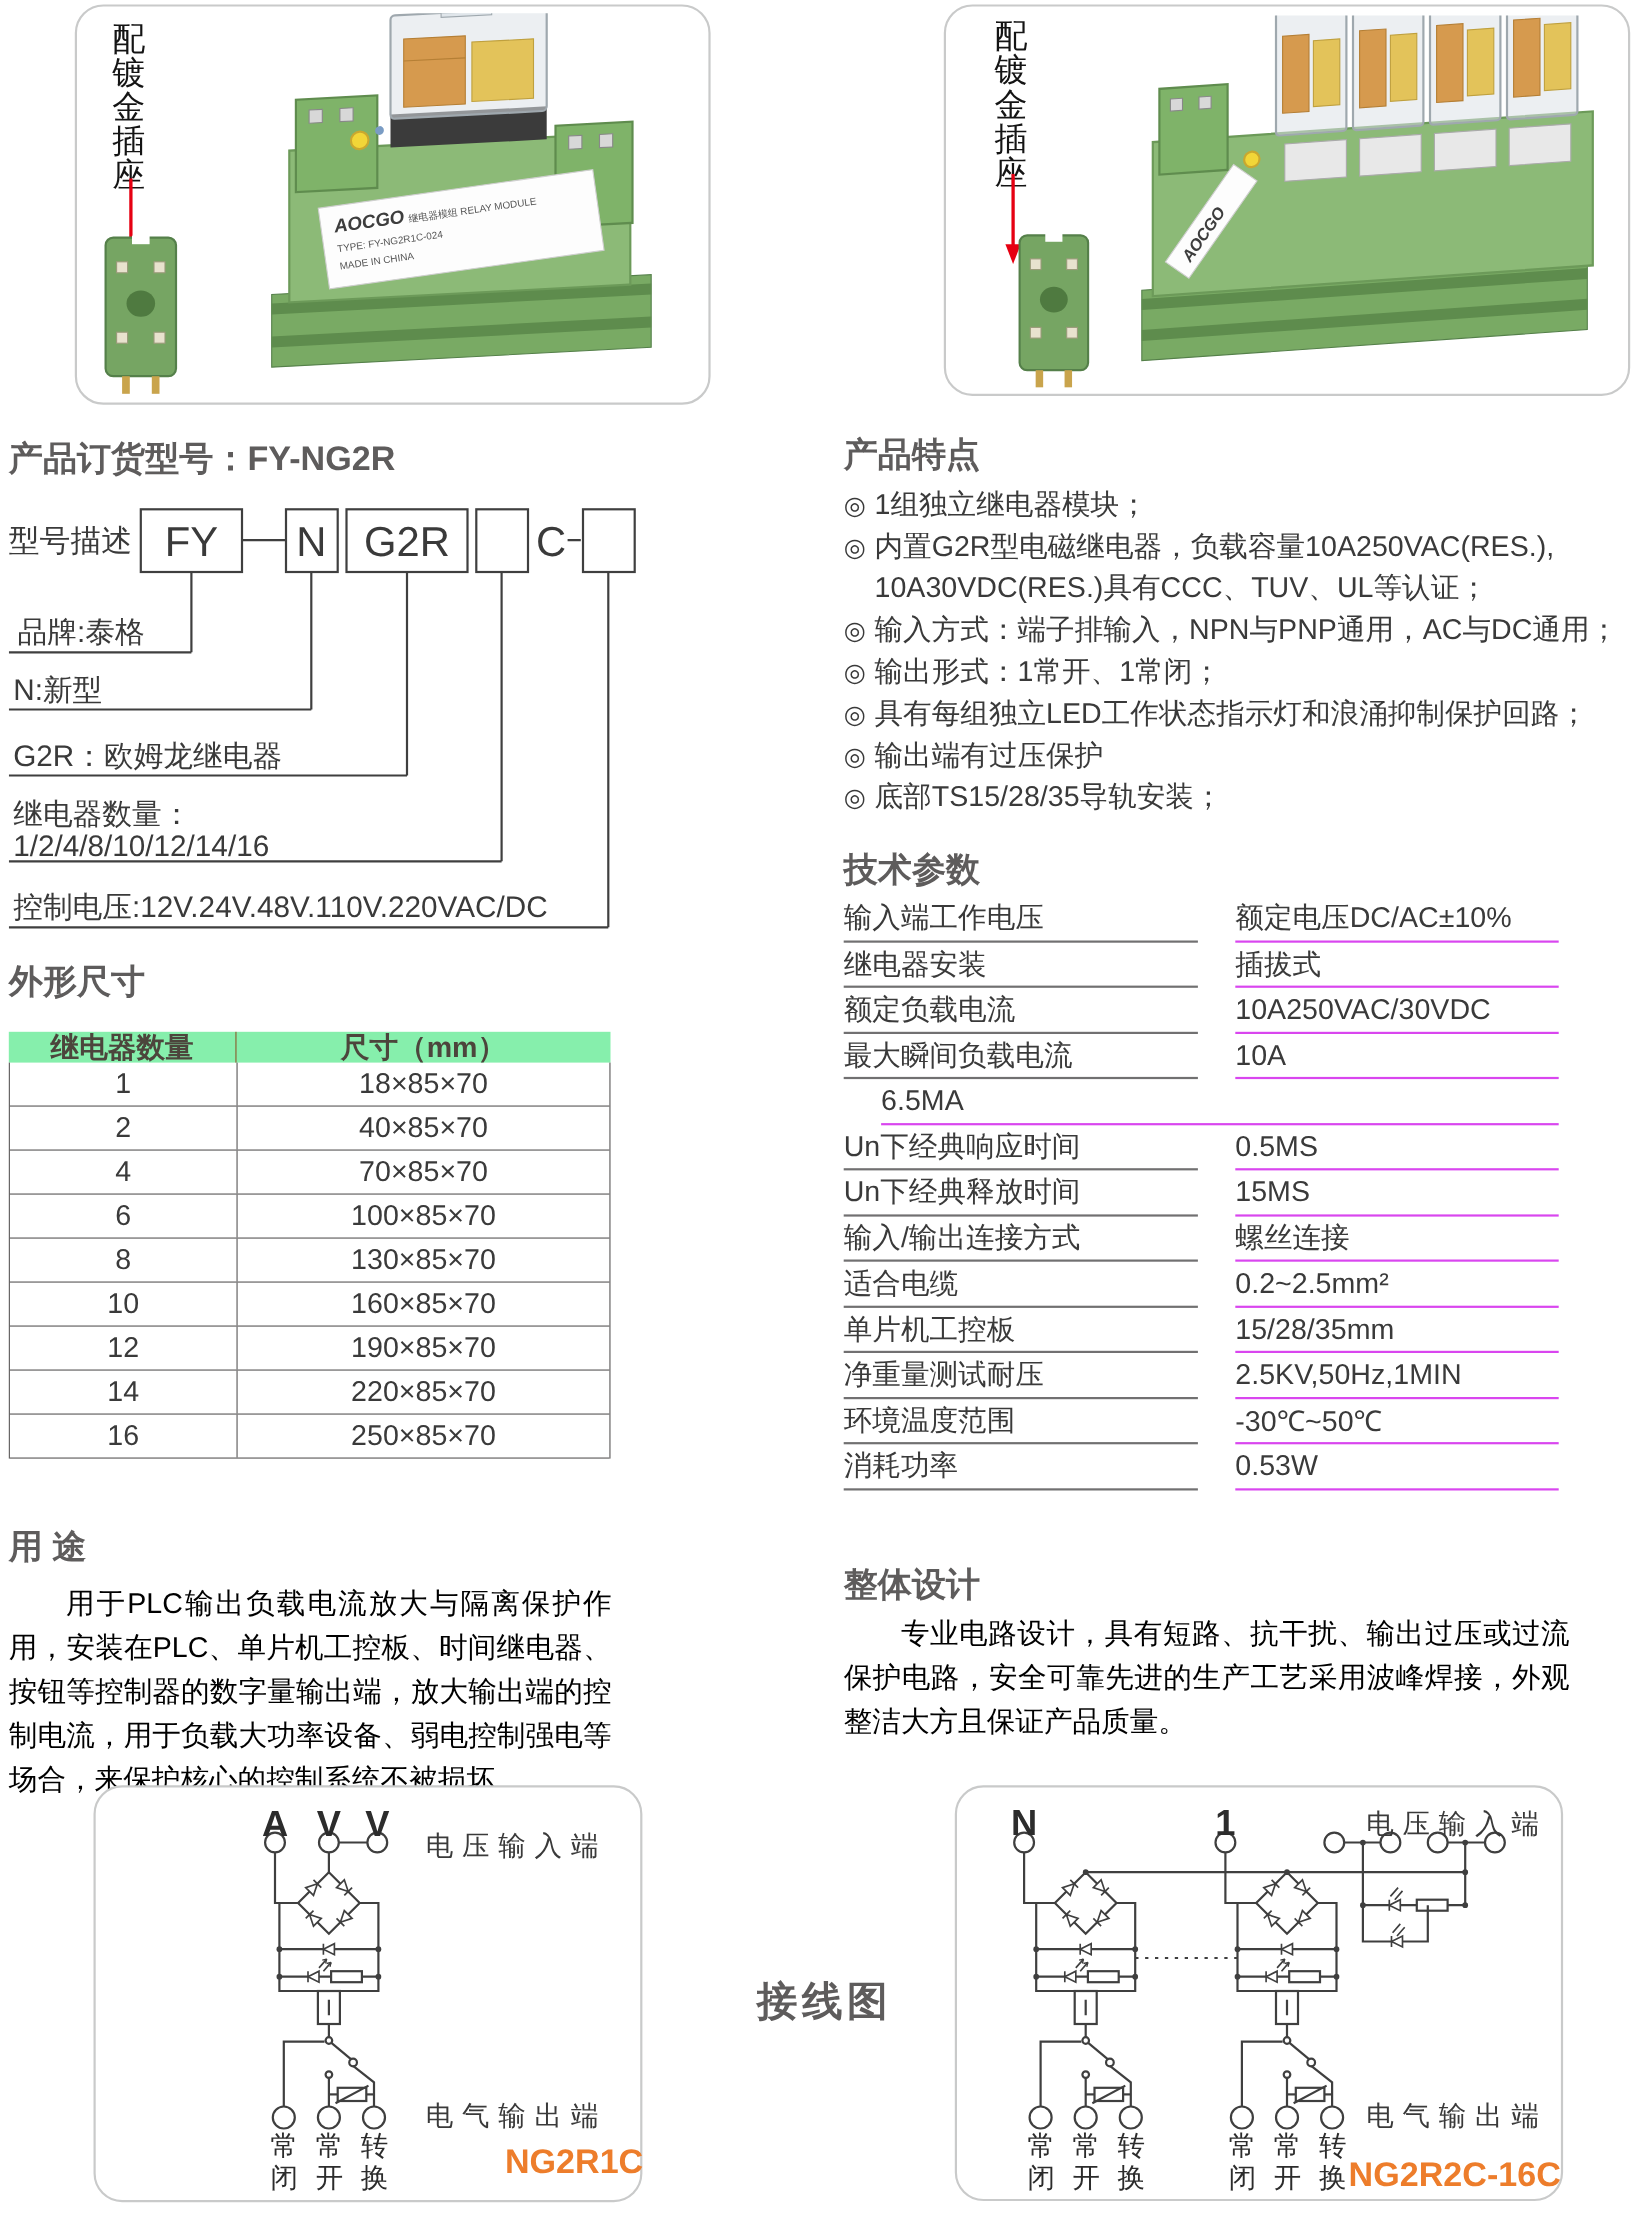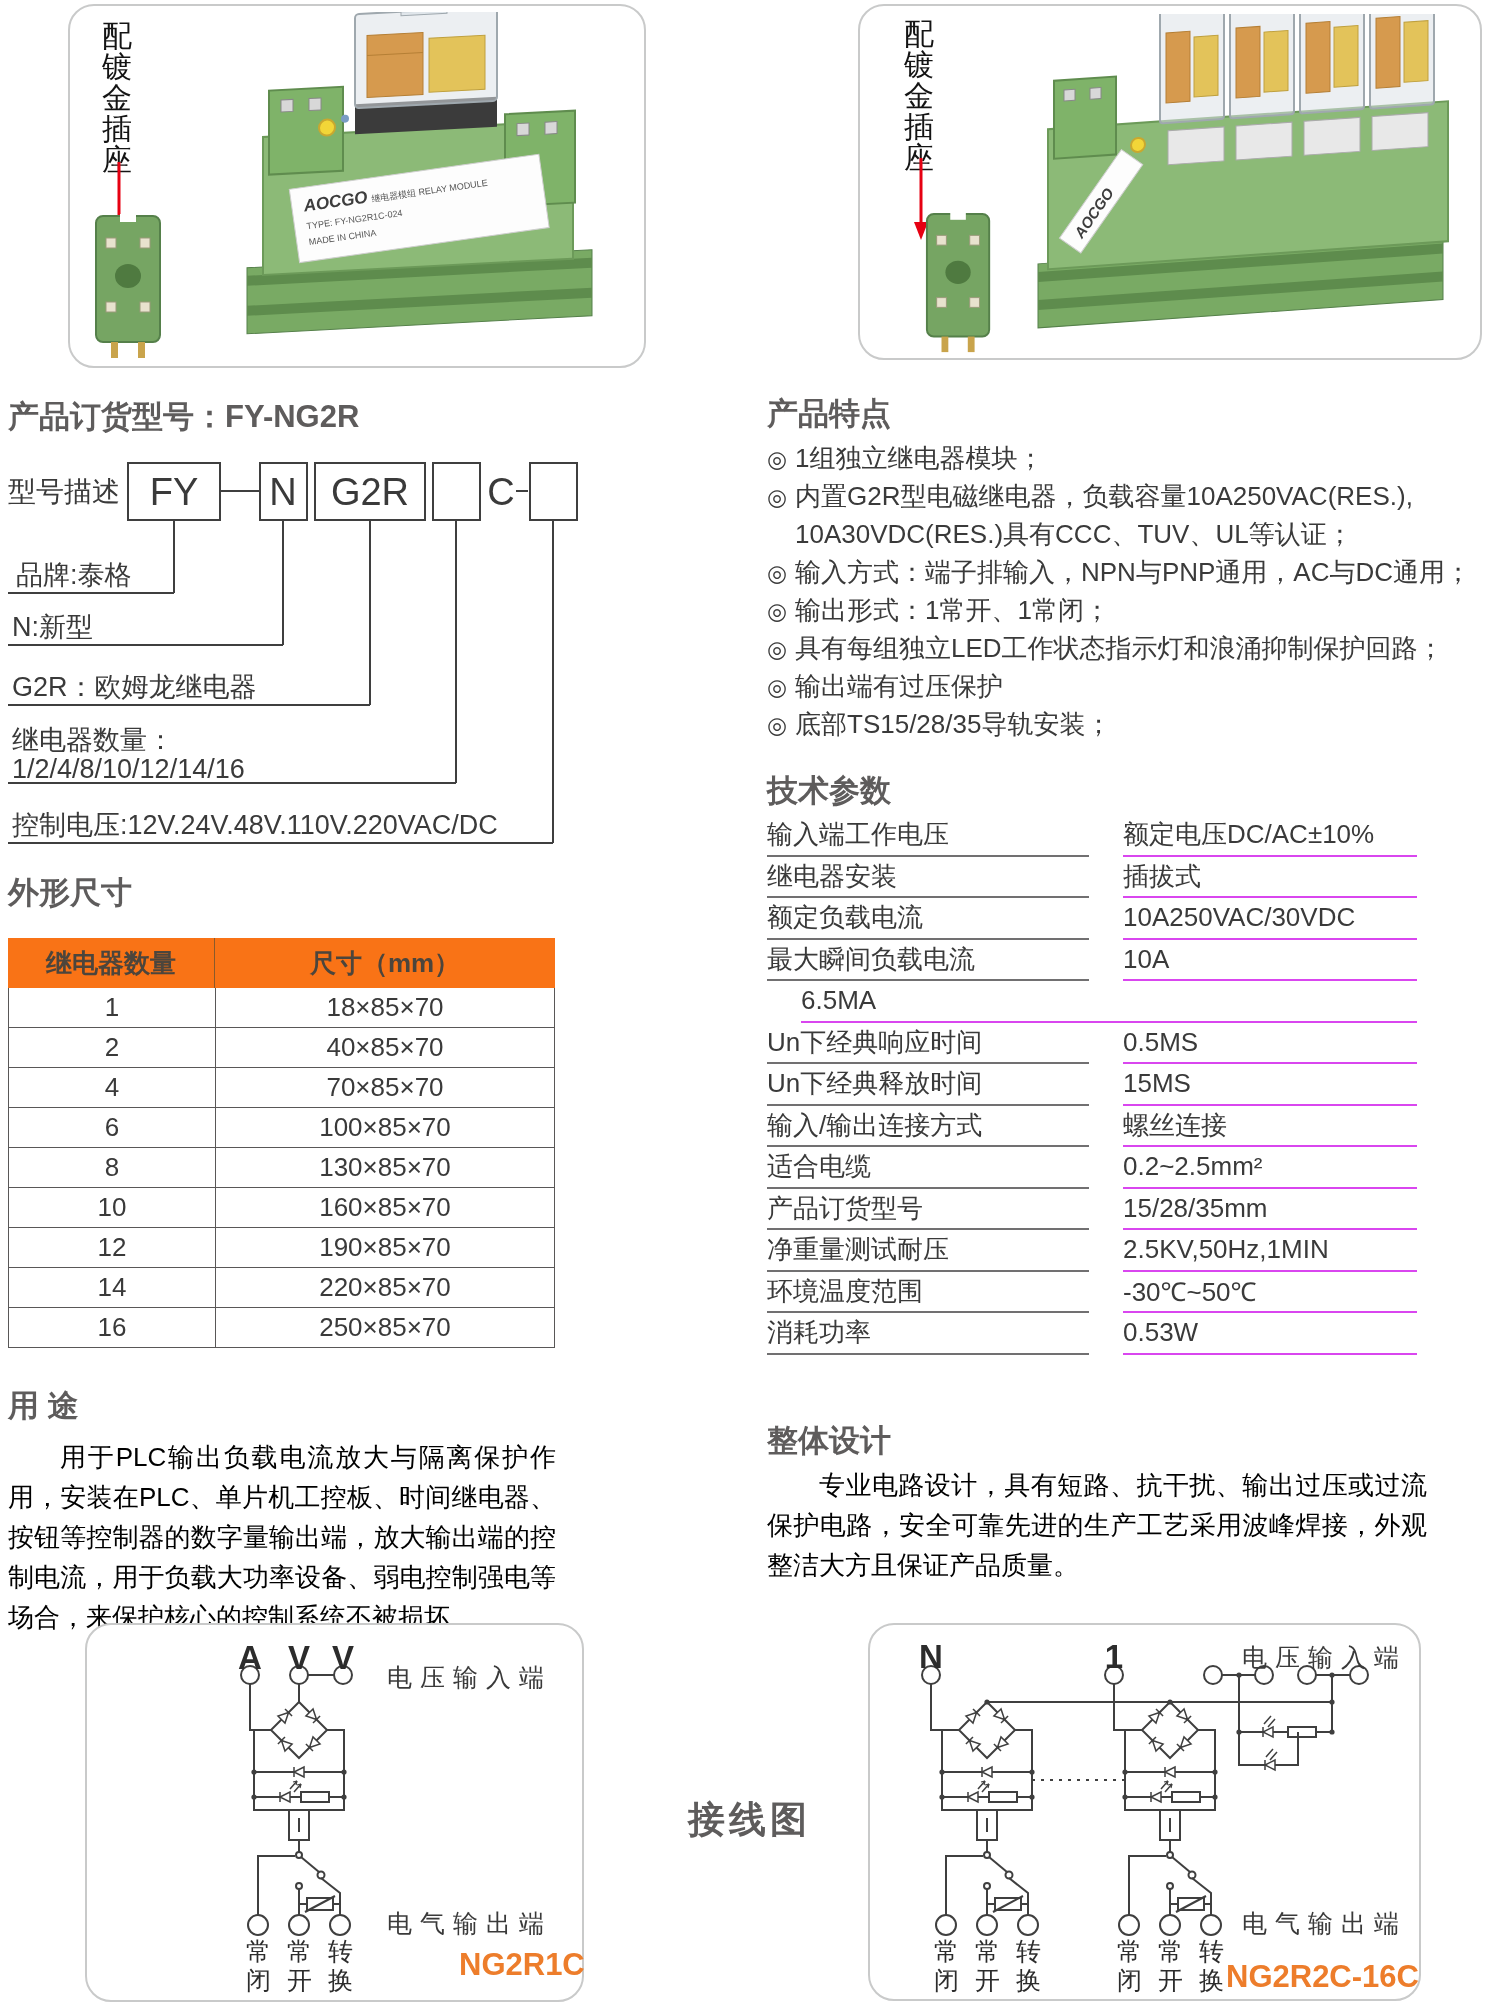--- a/index.html
+++ b/index.html
@@ -5,21 +5,21 @@
   html,body{margin:0;padding:0;background:#ffffff;}
   #page{position:relative;width:1500px;height:2012px;background:#fff;overflow:hidden;
         font-family:"Liberation Sans",sans-serif;color:#3a3a3a;}
   .card{position:absolute;border:2px solid #c9caca;border-radius:26px;background:#fff;}
   .h1{position:absolute;font-size:31px;font-weight:bold;color:#5e5c5c;white-space:nowrap;}
   .vtext{position:absolute;font-size:30px;font-weight:normal;color:#141414;width:34px;
          line-height:31px;word-break:break-all;text-align:center;}
   .para{position:absolute;font-size:26px;line-height:40px;text-align:justify;text-indent:2em;color:#000000;}
   
   .dims{position:absolute;left:8px;top:938px;width:547px;font-size:26px;}
-  .dims .hd{display:flex;height:50px;background:#f97316;color:#4c453c;font-weight:bold;}
+  .dims .hd{display:flex;height:28px;background:#86efac;color:#4c453c;font-weight:bold;}
   .dims .rows{border-left:1.5px solid #595757;border-right:1.5px solid #595757;}
   .dims .row{display:flex;height:39px;border-bottom:1.5px solid #595757;}
   .dims .c1{width:206px;border-right:1.5px solid #595757;display:flex;align-items:center;justify-content:center;}
   .dims .c2{flex:1;display:flex;align-items:center;justify-content:center;}
   .dims .hd .c1{border-right:1.5px solid #8a5a2b;}
   
   .feat{position:absolute;left:767px;top:441px;width:700px;}
   .feat-line{display:flex;align-items:baseline;height:38px;font-size:26px;color:#3a3a3a;white-space:nowrap;}
   .feat-line .b{width:28px;font-size:23px;flex:none;}
   
@@ -313,21 +313,21 @@
         <div class="k">输入/输出连接方式</div>
         <div class="g"></div>
         <div class="v">螺丝连接</div>
       </div>
     <div class="tech-row">
         <div class="k">适合电缆</div>
         <div class="g"></div>
         <div class="v">0.2~2.5mm²</div>
       </div>
     <div class="tech-row">
-        <div class="k">产品订货型号</div>
+        <div class="k">单片机工控板</div>
         <div class="g"></div>
         <div class="v">15/28/35mm</div>
       </div>
     <div class="tech-row">
         <div class="k">净重量测试耐压</div>
         <div class="g"></div>
         <div class="v">2.5KV,50Hz,1MIN</div>
       </div>
     <div class="tech-row">
         <div class="k">环境温度范围</div>

